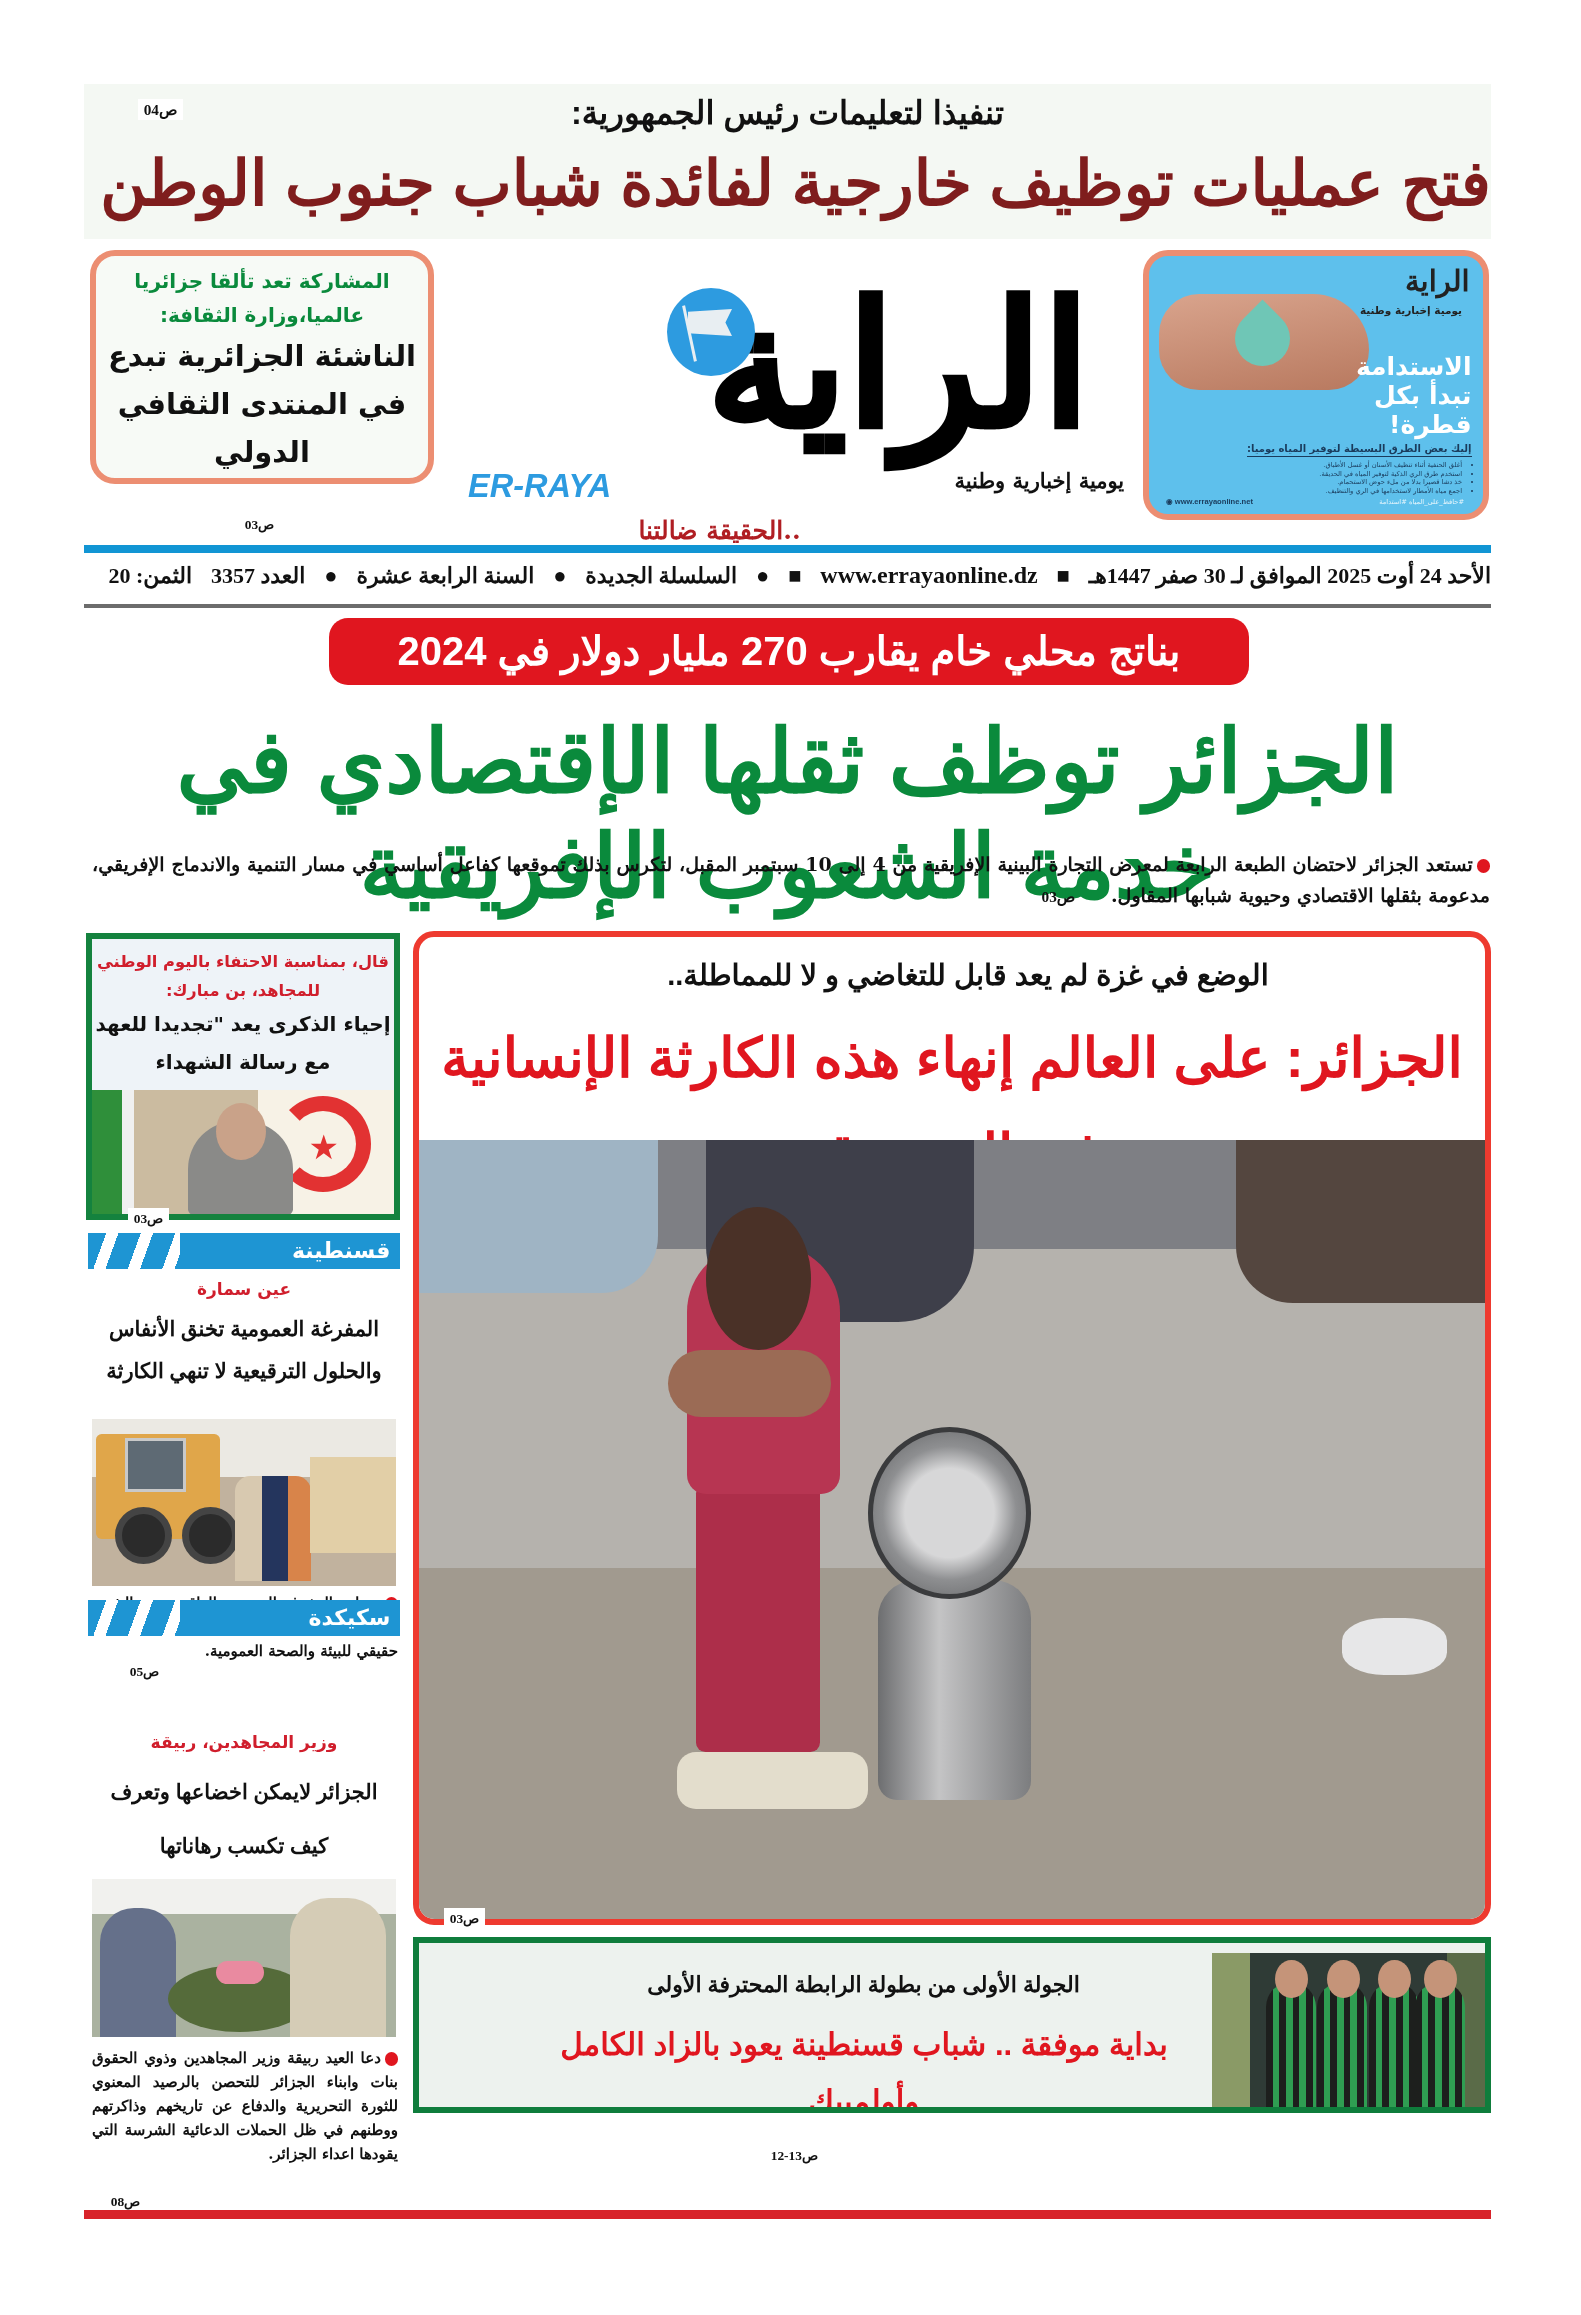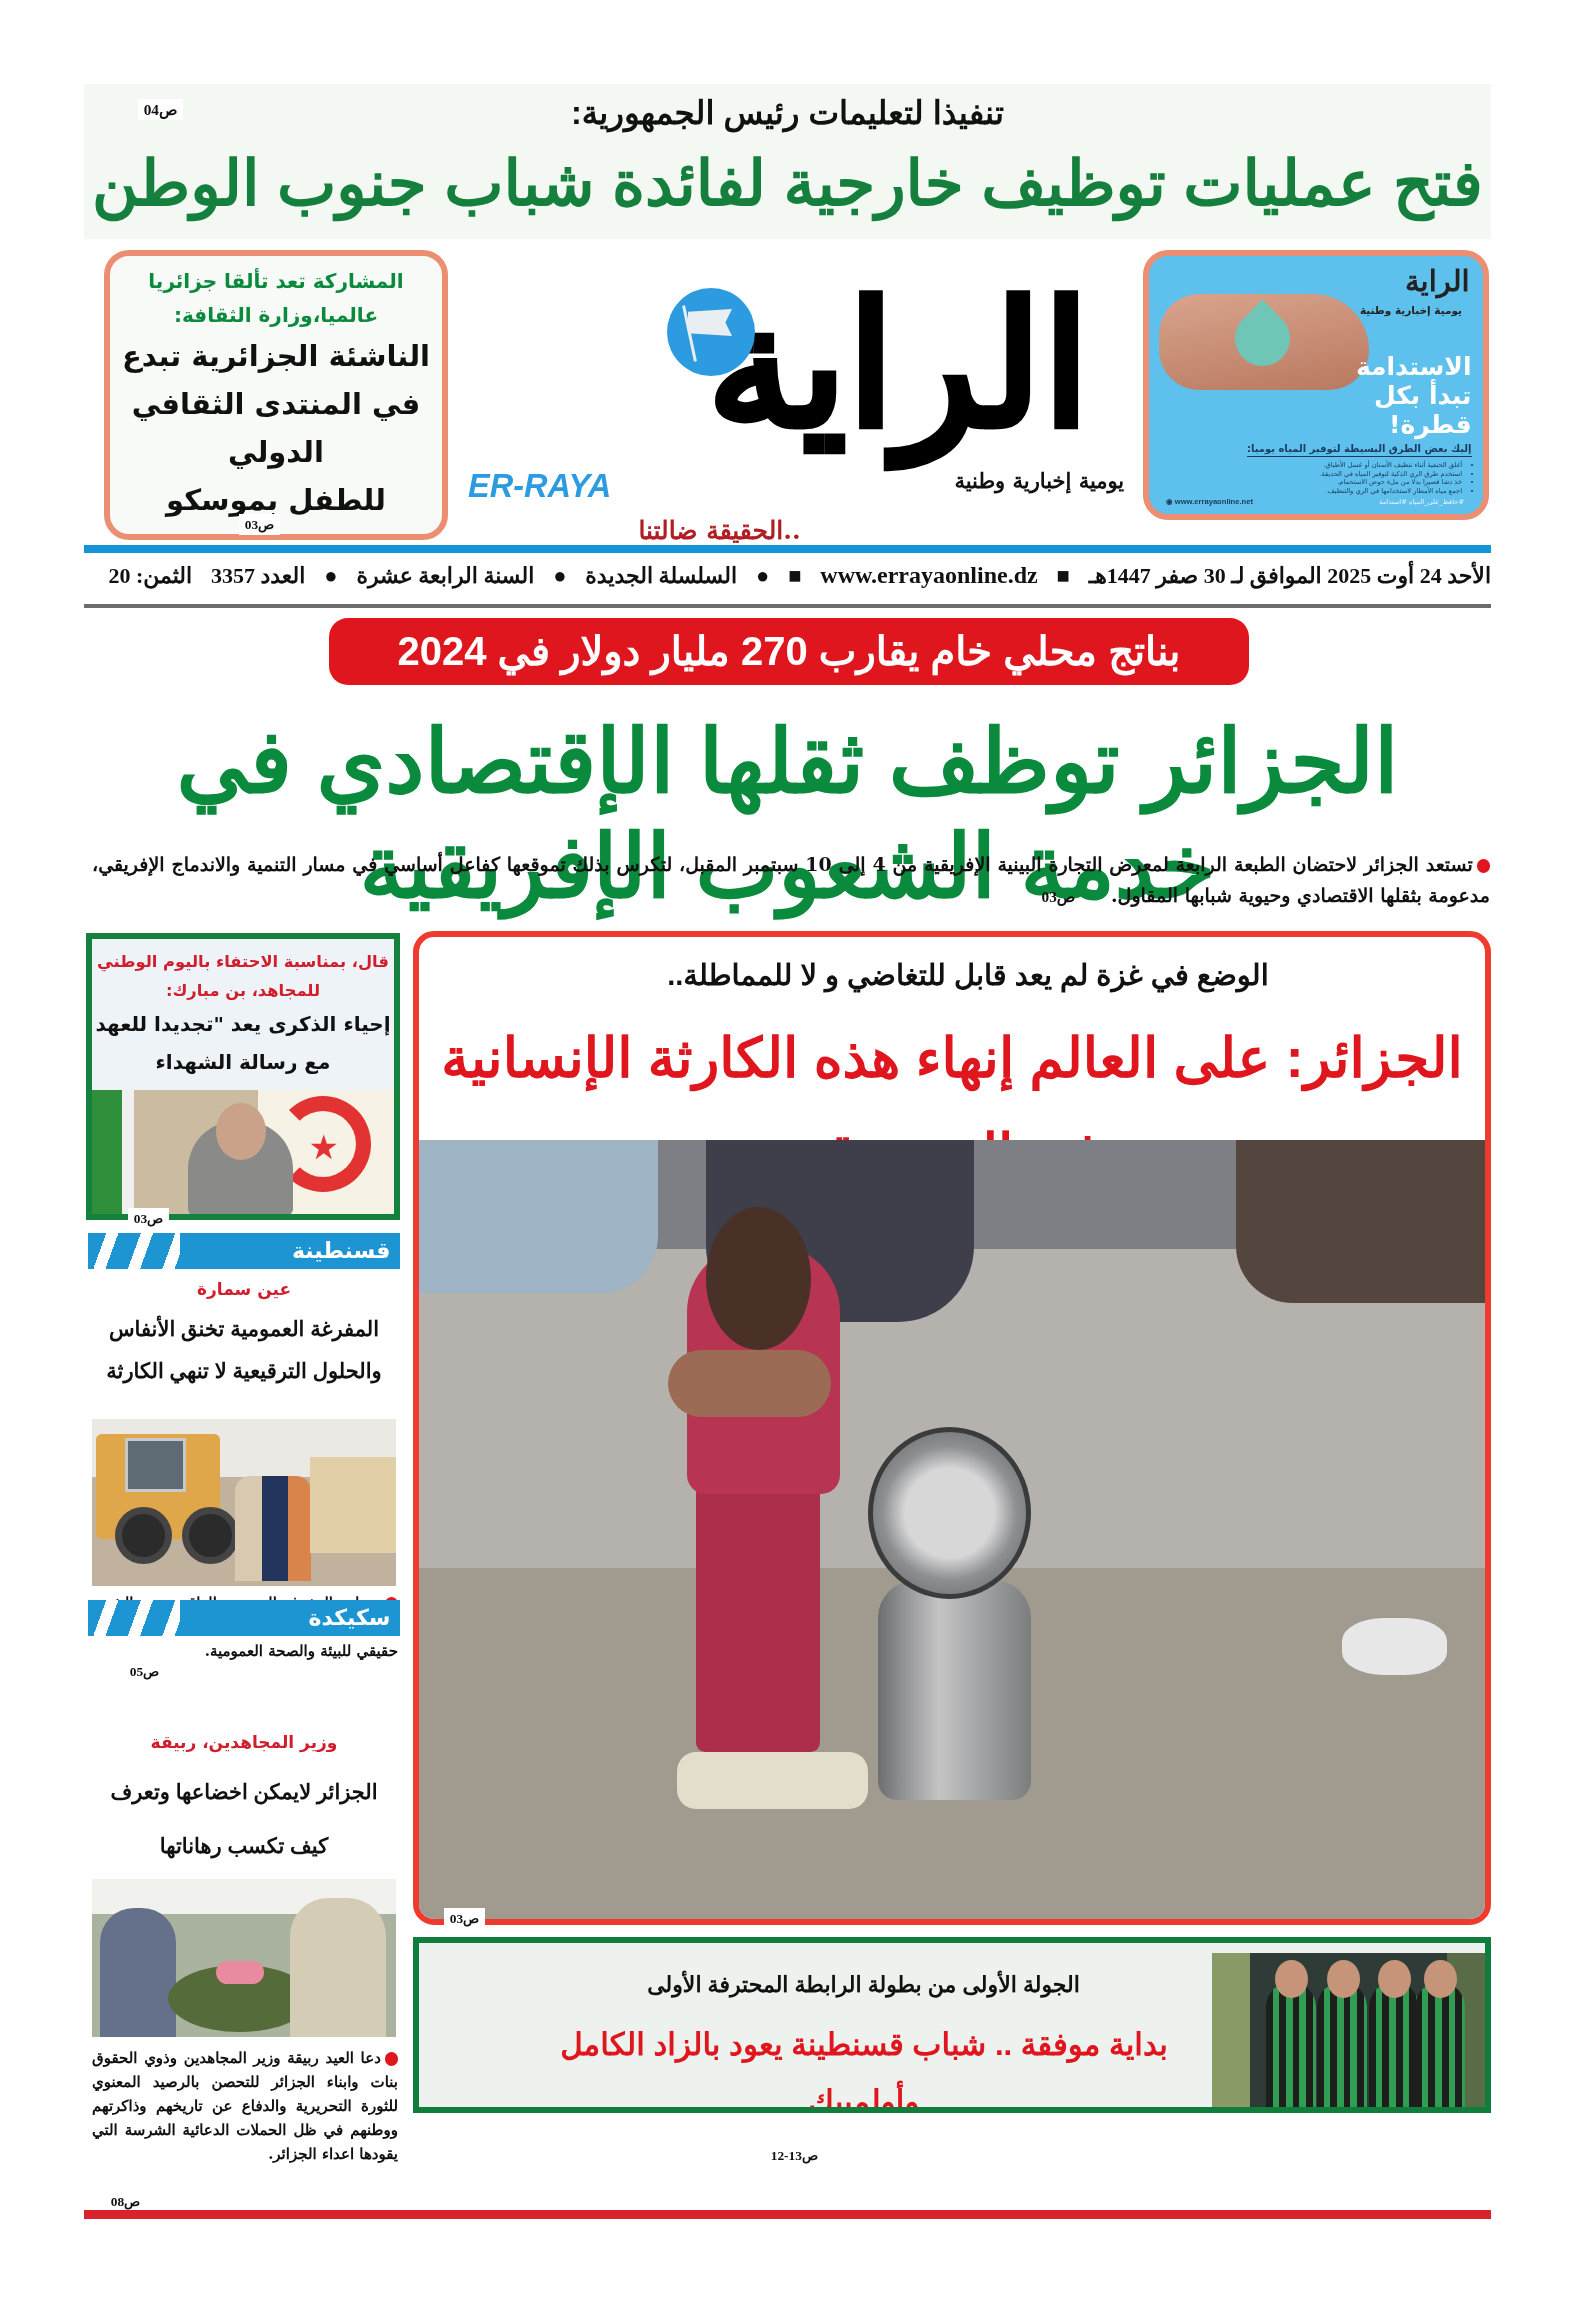--- a/index.html
+++ b/index.html
@@ -4,25 +4,25 @@
 <style>
   * { box-sizing: border-box; margin: 0; padding: 0; }
   html, body { width: 1581px; height: 2315px; background: #ffffff; overflow: hidden; }
   body { position: relative; font-family: "DejaVu Sans", sans-serif; color: #111; direction: rtl; }
   .abs { position: absolute; }
   .pageref { position: absolute; background: #fff; font-family: "Liberation Serif", serif; font-weight: bold; font-size: 15.3px; padding: 0 5.7px; color: #111; line-height: 21px; }
 
   
   #top-strip { left: 84px; top: 84px; width: 1407px; height: 155px; background: #f4f8f3; }
   #top-kicker { left: 0; right: 0; top: 9.6px; font-size: 32.5px; font-weight: bold; text-align: center; color: #111; font-family: "Liberation Sans", sans-serif; }
-  #top-headline { left: 0; right: 0; top: 63px; font-size: 63px; font-weight: bold; text-align: center; color: #15803d; font-family: "Liberation Sans", sans-serif; letter-spacing: -1px; }
+  #top-headline { left: 0; right: 0; top: 63px; font-size: 63px; font-weight: bold; color: #7f1d1d; font-family: "Liberation Sans", sans-serif; letter-spacing: -1px; }
 
   
   .salmon-box { border: 6.7px solid #ec8e72; border-radius: 25px; background: #f7faf6; overflow: hidden; }
-  #culture-box { left: 104px; top: 250px; width: 344px; height: 290px; }
+  #culture-box { left: 90px; top: 250px; width: 344px; height: 234px; }
   #culture-box .k { font-size: 20px; color: #0a8a3c; font-weight: bold; text-align: center; line-height: 34px; }
   #culture-box .h { font-size: 29px; color: #111; font-weight: bold; text-align: center; line-height: 48px; }
 
   #ad-box { left: 1143px; top: 250px; width: 346px; height: 270px; background: #5ec0ec; }
   #ad-hands { position: absolute; left: 9.6px; top: 38px; width: 210px; height: 96px; border-radius: 48px 67px 48px 48px; background: linear-gradient(170deg, #d9a48d, #b8795f); }
   #ad-drop { position: absolute; left: 86px; top: 55px; width: 55px; height: 55px; background: #6fc6b6; border-radius: 50% 0 50% 50%; transform: rotate(-45deg); }
   #ad-logo { position: absolute; right: 13.4px; top: 7.6px; font-size: 29px; font-weight: bold; color: #222; font-family: "DejaVu Serif", serif; }
   #ad-logo-sub { position: absolute; right: 21px; top: 48px; font-size: 10.5px; font-weight: bold; color: #222; }
   #ad-title { position: absolute; right: 11.5px; top: 96px; width: 134px; font-size: 25px; font-weight: bold; color: #fff; line-height: 29px; text-align: right; }
   #ad-sub { position: absolute; right: 11.5px; top: 187px; font-size: 10px; color: #1a3b5c; font-weight: bold; border-bottom: 1px solid #1a3b5c; padding-bottom: 1.9px; }

